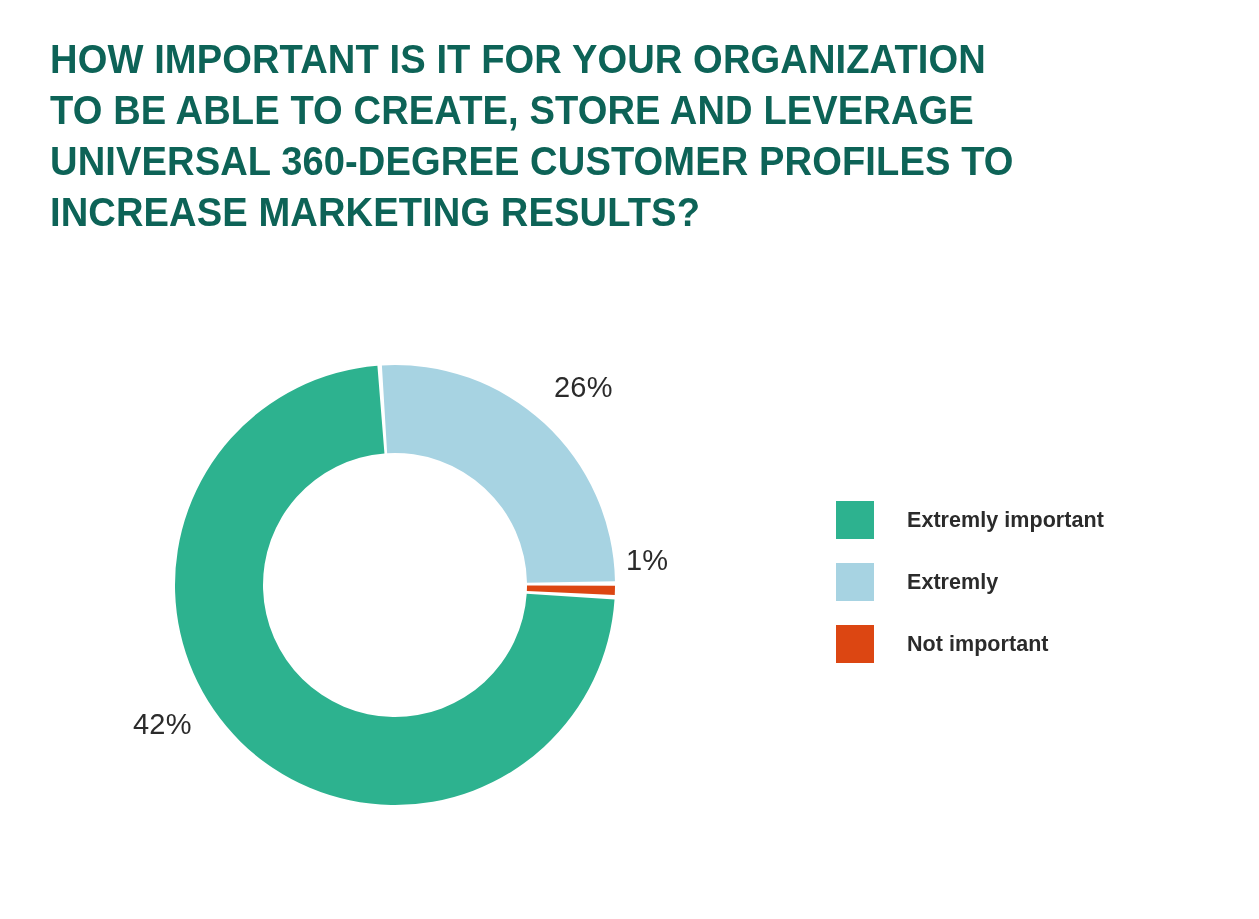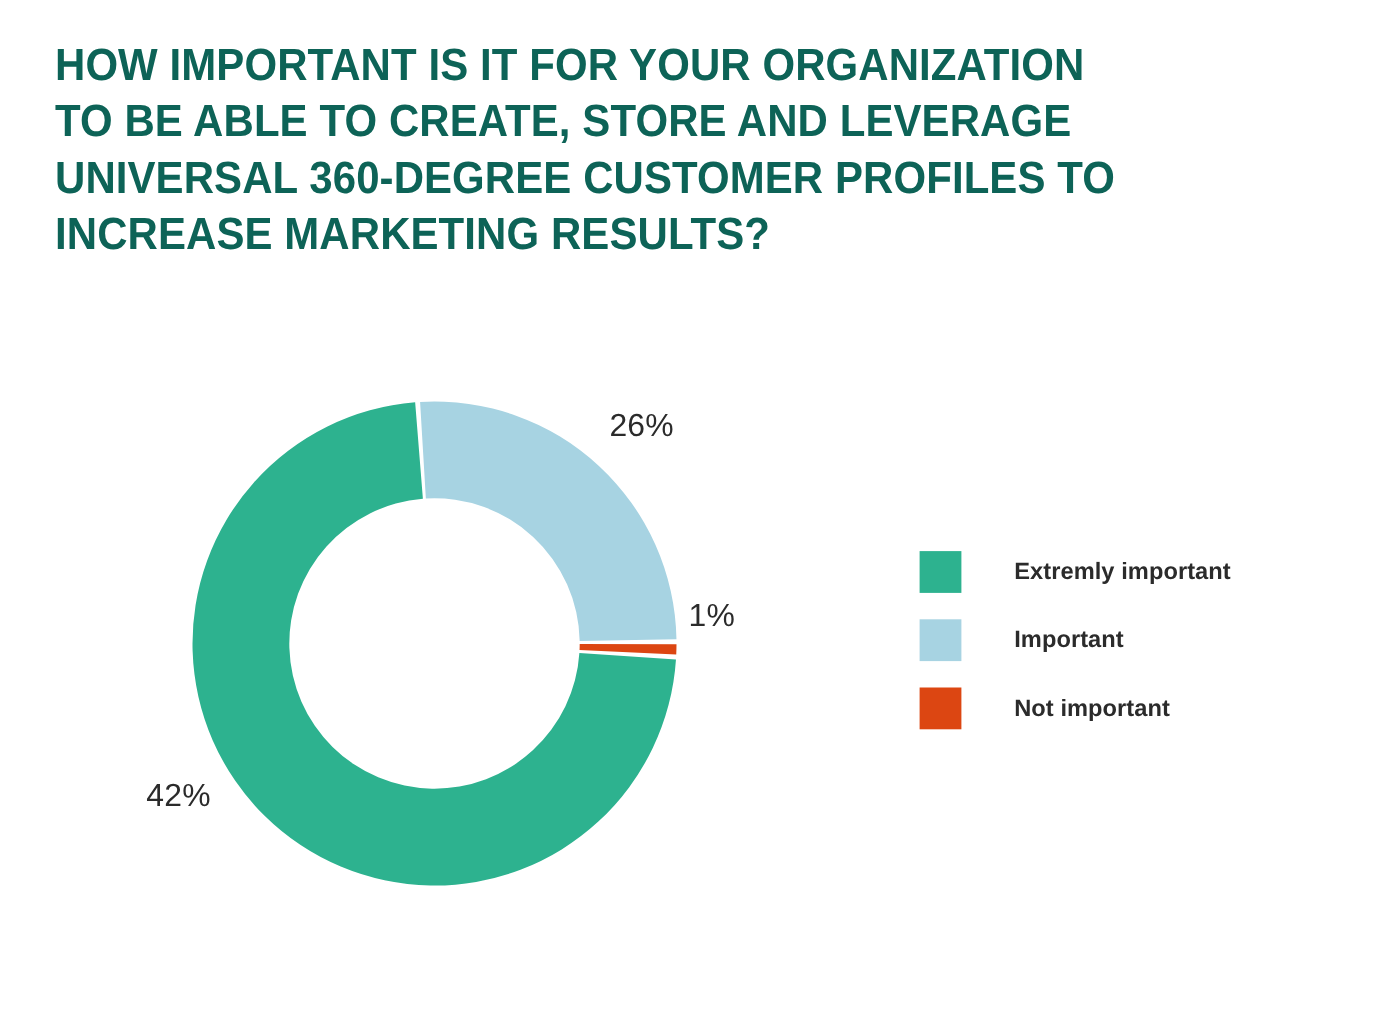--- a/index.html
+++ b/index.html
@@ -77,21 +77,21 @@
   .legend-item:last-child { margin-bottom: 0; }
   .legend-swatch {
     position: absolute;
     left: 0;
     top: 0;
     width: 38px;
     height: 38px;
   }
   .legend-label {
     position: absolute;
-    left: 86px;
+    left: 71px;
     top: 50%;
     transform: translateY(-50%);
     color: #2b2b2b;
     font-family: "Liberation Sans", "DejaVu Sans", sans-serif;
     font-size: 21.5px;
     font-weight: 700;
     letter-spacing: 0.05px;
     white-space: nowrap;
   }
 </style>
@@ -123,21 +123,21 @@
 
 <div id="legend">
 
   <div class="legend-item">
     <span class="legend-swatch" style="background: rgb(45, 178, 143);"></span>
     <span class="legend-label">Extremly important</span>
   </div>
 
   <div class="legend-item">
     <span class="legend-swatch" style="background: rgb(167, 211, 226);"></span>
-    <span class="legend-label">Important</span>
+    <span class="legend-label">Extremly</span>
   </div>
 
   <div class="legend-item">
     <span class="legend-swatch" style="background: rgb(220, 70, 18);"></span>
     <span class="legend-label">Not important</span>
   </div>
 
 </div>
 
 </body></html>

